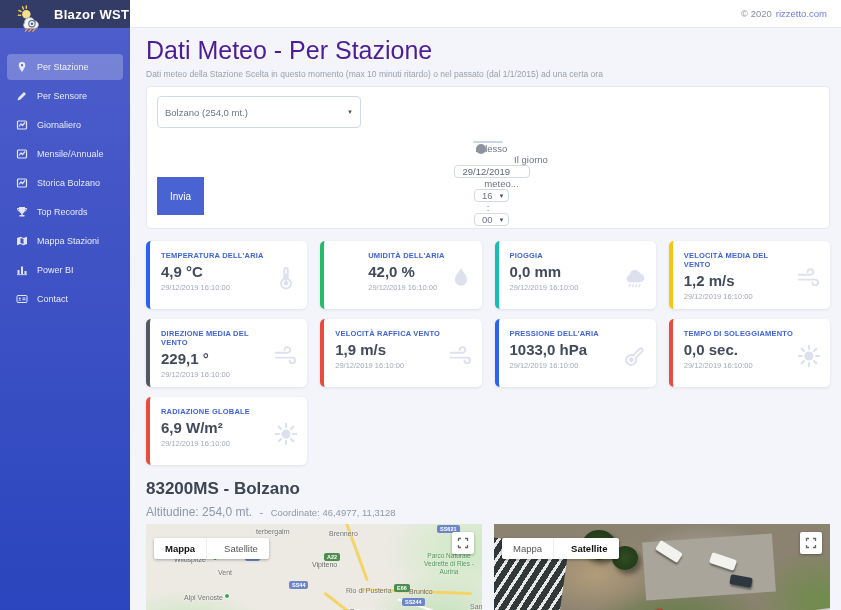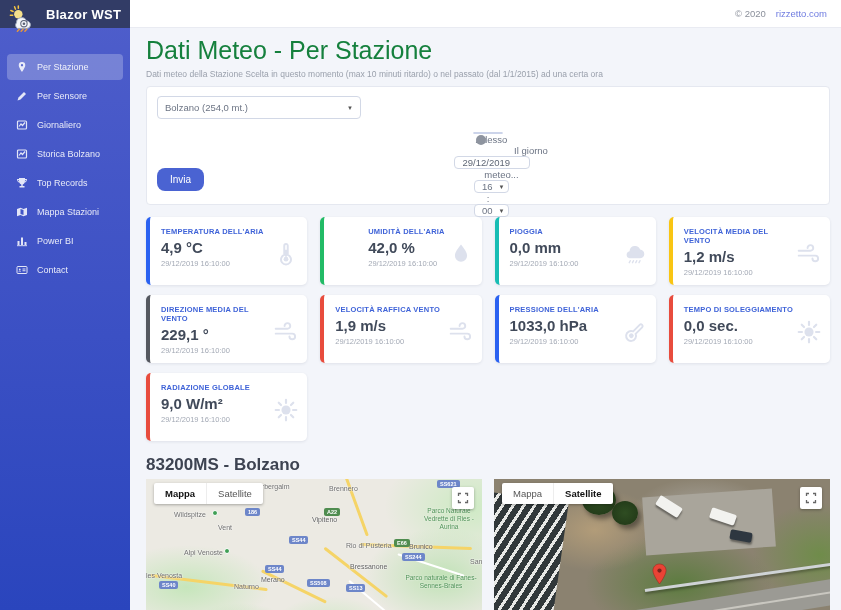--- a/index.html
+++ b/index.html
@@ -2,66 +2,66 @@
 <html><head>
 <meta charset="utf-8">
 <style>
   * { margin:0; padding:0; box-sizing:border-box; }
   html,body { width:841px; height:610px; overflow:hidden;
     font-family:"Liberation Sans", sans-serif; background:#f3f5fa; }
 
   
   .sidebar { position:absolute; left:0; top:0; width:130px; height:610px;
     background:linear-gradient(180deg,#4f5ecb 0%, #3b50c4 55%, #2a45bd 100%); z-index:5; }
-  .brand { height:28px; background:#323c66; display:flex; align-items:center; padding-left:8px; }
+  .brand { height:28px; background:#323c66; display:flex; align-items:center; padding-left:16px; }
   .brand-logo { width:30px; height:30px; margin-top:10px; flex:0 0 auto; }
   .brand-name { color:#fff; font-size:13px; font-weight:bold; margin-left:8px; letter-spacing:.3px; }
   .nav { margin-top:26px; }
   .nav-item { display:flex; align-items:center; height:26px; margin:3px 7px; padding:0 9px;
     border-radius:4px; color:rgba(255,255,255,.88); cursor:pointer; }
   .nav-item.active { background:rgba(255,255,255,.24); }
   .nav-icon { width:12px; height:12px; margin-right:9px; display:inline-flex; color:rgba(255,255,255,.85); }
   .nav-icon svg { width:12px; height:12px; }
   .nav-label { font-size:9px; }
 
   
   .topbar { position:absolute; left:130px; right:0; top:0; height:28px; background:#fff;
     border-bottom:1px solid #e9ebf2; display:flex; align-items:center; justify-content:flex-end;
     padding-right:14px; font-size:9.5px; color:#8b909b; }
-  .topbar a { color:#6f7ce0; text-decoration:none; margin-left:10px; }
+  .topbar a { color:#6f7ce0; text-decoration:none; margin-left:4px; }
 
   
   .main { position:absolute; left:130px; top:28px; right:0; bottom:0; overflow:hidden;
     padding:6px 11px 0 16px; background:#f3f5fa; }
-  h1.page-title { font-size:25px; font-weight:400; color:#15803d; margin-top:2px; }
+  h1.page-title { font-size:25px; font-weight:400; color:#4c1d95; margin-top:2px; }
   .page-sub { font-size:8.5px; color:#9aa0ac; margin-top:4px; }
 
   .form-panel { background:#fff; border:1px solid #e5e8f0; border-radius:4px;
     margin-top:7px; padding:9px 10px 13px 10px; }
   .sel { border:1px solid #d2d8e6; border-radius:4px; background:#fff; color:#6c7484;
     font-size:9.5px; display:inline-flex; align-items:center; justify-content:space-between;
-    padding:0 7px; height:23px; cursor:pointer; }
+    padding:0 7px; height:32px; cursor:pointer; }
   .sel .arrow { font-size:6px; color:#555; margin-left:6px; }
   .sel-station { width:204px; }
   .form-row { display:flex; align-items:center; margin-top:13px; height:23px;flex-direction:column; }
   .toggle { width:30px; height:16px; border:1px solid #ccd4ea; background:#f2f4fa;
     border-radius:9px; position:relative; cursor:pointer; }
   .toggle .knob { position:absolute; left:2px; top:2px; width:10px; height:10px;
     border-radius:50%; background:#8e949f; }
   .lbl { font-size:9.5px; color:#6c7484; }
   .toggle-lbl { margin-left:7px; }
   .giorno-lbl { margin-left:86px; }
   .date-input { width:76px; height:23px; border:1px solid #d2d8e6; border-radius:4px;
     font-size:9.5px; color:#5f6775; padding:0 8px; margin-left:7px;
     font-family:"Liberation Sans", sans-serif; }
   .alle-lbl { margin-left:27px; }
   .sel-time { width:35px; margin-left:7px; }
   .colon { font-size:9.5px; color:#6c7484; margin:0 2px; }
-  .btn-invia { margin-top:13px; height:23px; padding:0 13px; background:#4a63d2; color:#fff;
-    border:none; border-radius:8px; font-size:10px; cursor:pointer;
+  .btn-invia { margin-top:13px; height:38px; padding:0 13px; background:#4a63d2; color:#fff;
+    border:none; border-radius:0; font-size:10px; cursor:pointer;
     font-family:"Liberation Sans", sans-serif; }
 
   
   .cards { display:grid; grid-template-columns:repeat(4,1fr); gap:10px 13px; margin-top:12px; }
   .card { position:relative; background:#fff; border-radius:5px; height:68px;
     border-left:4px solid #ccc; box-shadow:0 1px 3px rgba(25,35,70,.09);
     padding:10px 8px 0 11px; display:flex; justify-content:space-between; }
   .card-label { font-size:7.5px; font-weight:bold; color:#3f63d8; letter-spacing:.2px; }
   .card-value { font-size:15px; font-weight:600; color:#414a5a; margin-top:3px; }
   .card-time { font-size:7.5px; color:#a3a9b5; margin-top:3px; }
@@ -95,22 +95,22 @@
   .road-seg.white { background:#ffffff; height:2px; }
   .mlabel { position:absolute; font-size:7px; color:#6e6e6e; white-space:nowrap;
     text-shadow:0 0 2px #fff, 0 0 2px #fff; }
   .mlabel.town { color:#5f5f5f; }
   .mpark { position:absolute; font-size:6.5px; color:#4e9256; text-align:center;
     line-height:1.2; text-shadow:0 0 2px #fff; }
   .park-dot { position:absolute; width:6px; height:6px; border-radius:50%; background:#3f9f55;
     border:1px solid #fff; }
   .rbadge { position:absolute; background:#6d86c9; color:#fff; font-size:5.5px; font-weight:bold;
     padding:1px 3px; border-radius:2px; line-height:1.1; }
-  .gbtns { position:absolute; top:4px; left:8px; display:flex; background:#fff; border-radius:2px;
-    box-shadow:0 1px 3px rgba(0,0,0,.3); font-size:9.5px; z-index:3; }
+  .gbtns { position:absolute; top:14px; left:8px; display:flex; background:#fff; border-radius:2px;
+    box-shadow:0 1px 3px rgba(0,0,0,.3); font-size:9.5px; z-index:3;gap:6px; }
   .gbtn { padding:5px 11px; color:#565656; cursor:pointer; }
   .gbtn.on { font-weight:bold; color:#111; }
   .gbtn:first-child { border-right:1px solid #ededed; }
   .fs-btn { position:absolute; top:8px; right:8px; width:22px; height:22px; background:#fff;
     border-radius:2px; box-shadow:0 1px 3px rgba(0,0,0,.3); display:flex; align-items:center;
     justify-content:center; cursor:pointer; z-index:3; }
   .fs-btn svg { width:12px; height:12px; }
   .pin { position:absolute; z-index:2; cursor:pointer; }
   .pin svg { width:15px; height:22px; }
 
@@ -185,20 +185,29 @@
         </span>
       <span class="nav-label">Giornaliero</span>
     </div>
     <div class="nav-item">
       <span class="nav-icon">
         <svg viewBox="0 0 24 24" fill="none" stroke="currentColor" stroke-width="2.4">
             <rect x="3" y="4" width="18" height="16" rx="2"></rect>
             <path d="M6 15l4-5 3 3 5-6"></path>
           </svg>
         </span>
+      <span class="nav-label">Mensile/Annuale</span>
+    </div>
+    <div class="nav-item">
+      <span class="nav-icon">
+        <svg viewBox="0 0 24 24" fill="none" stroke="currentColor" stroke-width="2.4">
+            <rect x="3" y="4" width="18" height="16" rx="2"></rect>
+            <path d="M6 15l4-5 3 3 5-6"></path>
+          </svg>
+        </span>
       <span class="nav-label">Storica Bolzano</span>
     </div>
     <div class="nav-item">
       <span class="nav-icon">
         <svg viewBox="0 0 24 24" fill="currentColor">
             <path d="M6 2h12v2h4c0 4-2 6.5-4.6 7a6 6 0 0 1-4 4V18h3.6v3H7v-3h3.6v-3a6 6 0 0 1-4-4C4 10.5 2 8 2 4h4V2zm-1.8 4c.2 1.8 1 3 2.2 3.6A9 9 0 0 1 6 6H4.2zM18 6c0 1.3-.1 2.5-.4 3.6 1.2-.6 2-1.8 2.2-3.6H18z"></path>
           </svg>
         </span>
       <span class="nav-label">Top Records</span>
     </div>
@@ -376,34 +385,39 @@
             <circle cx="12" cy="12" r="4.2"></circle>
             <g stroke="currentColor" stroke-width="2" stroke-linecap="round">
               <path d="M12 2.5v3M12 18.5v3M2.5 12h3M18.5 12h3M5.3 5.3l2.1 2.1M16.6 16.6l2.1 2.1M18.7 5.3l-2.1 2.1M7.4 16.6l-2.1 2.1"></path>
             </g>
           </svg></span>
     </div>
 
     <div class="card" style="border-left-color: rgb(232, 76, 61);">
       <div>
           <div class="card-label">RADIAZIONE GLOBALE</div>
-        <div class="card-value">9,0 W/m²</div>
+        <div class="card-value">6,9 W/m²</div>
         <div class="card-time">29/12/2019 16:10:00</div>
         </div>
       <span class="card-icon">
         <svg viewBox="0 0 24 24" fill="currentColor">
             <circle cx="12" cy="12" r="4.2"></circle>
             <g stroke="currentColor" stroke-width="2" stroke-linecap="round">
               <path d="M12 2.5v3M12 18.5v3M2.5 12h3M18.5 12h3M5.3 5.3l2.1 2.1M16.6 16.6l2.1 2.1M18.7 5.3l-2.1 2.1M7.4 16.6l-2.1 2.1"></path>
             </g>
           </svg></span>
     </div>
   </div>
 
   <div class="station-title">83200MS - Bolzano</div>
+  <div class="station-sub">
+    <span class="station-alt">Altitudine: 254,0 mt.</span>
+    <span class="station-sep">-</span>
+    <span class="station-coord">Coordinate: 46,4977, 11,3128</span>
+  </div>
 
   <div class="maps">
 
     <div class="gmap road">
       <div>
         <div class="road-seg" style="left:168px;top:18px;width:80px;transform:rotate(70deg);"></div>
         <div class="road-seg" style="left:170px;top:92px;width:80px;transform:rotate(38deg);"></div>
         <div class="road-seg" style="left:214px;top:66px;width:112px;transform:rotate(2deg);"></div>
         <div class="road-seg" style="left:112px;top:106px;width:72px;transform:rotate(26deg);"></div>
         <div class="road-seg" style="left:4px;top:102px;width:118px;transform:rotate(7deg);"></div>

